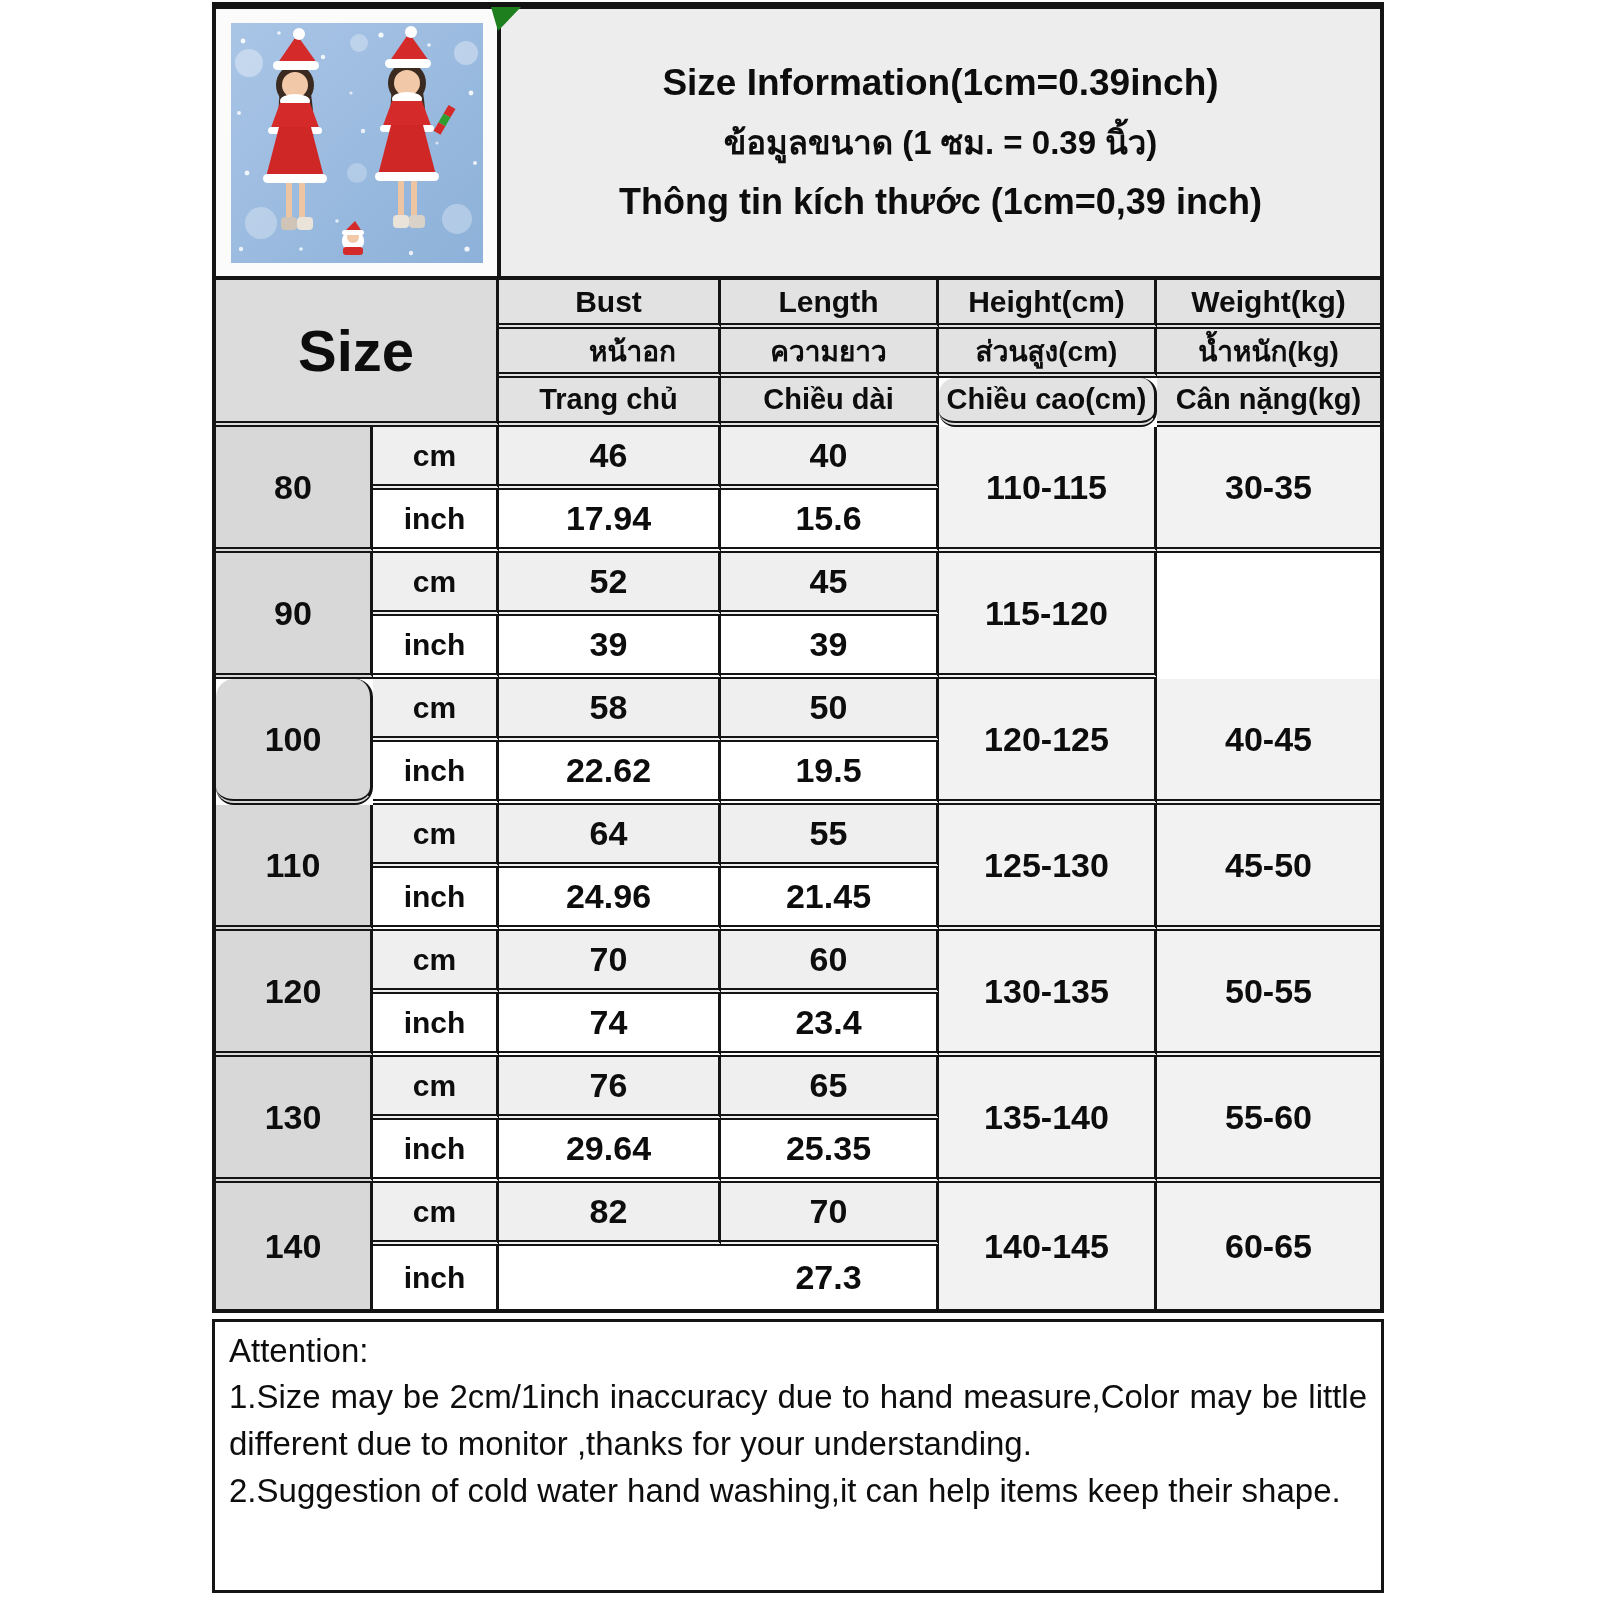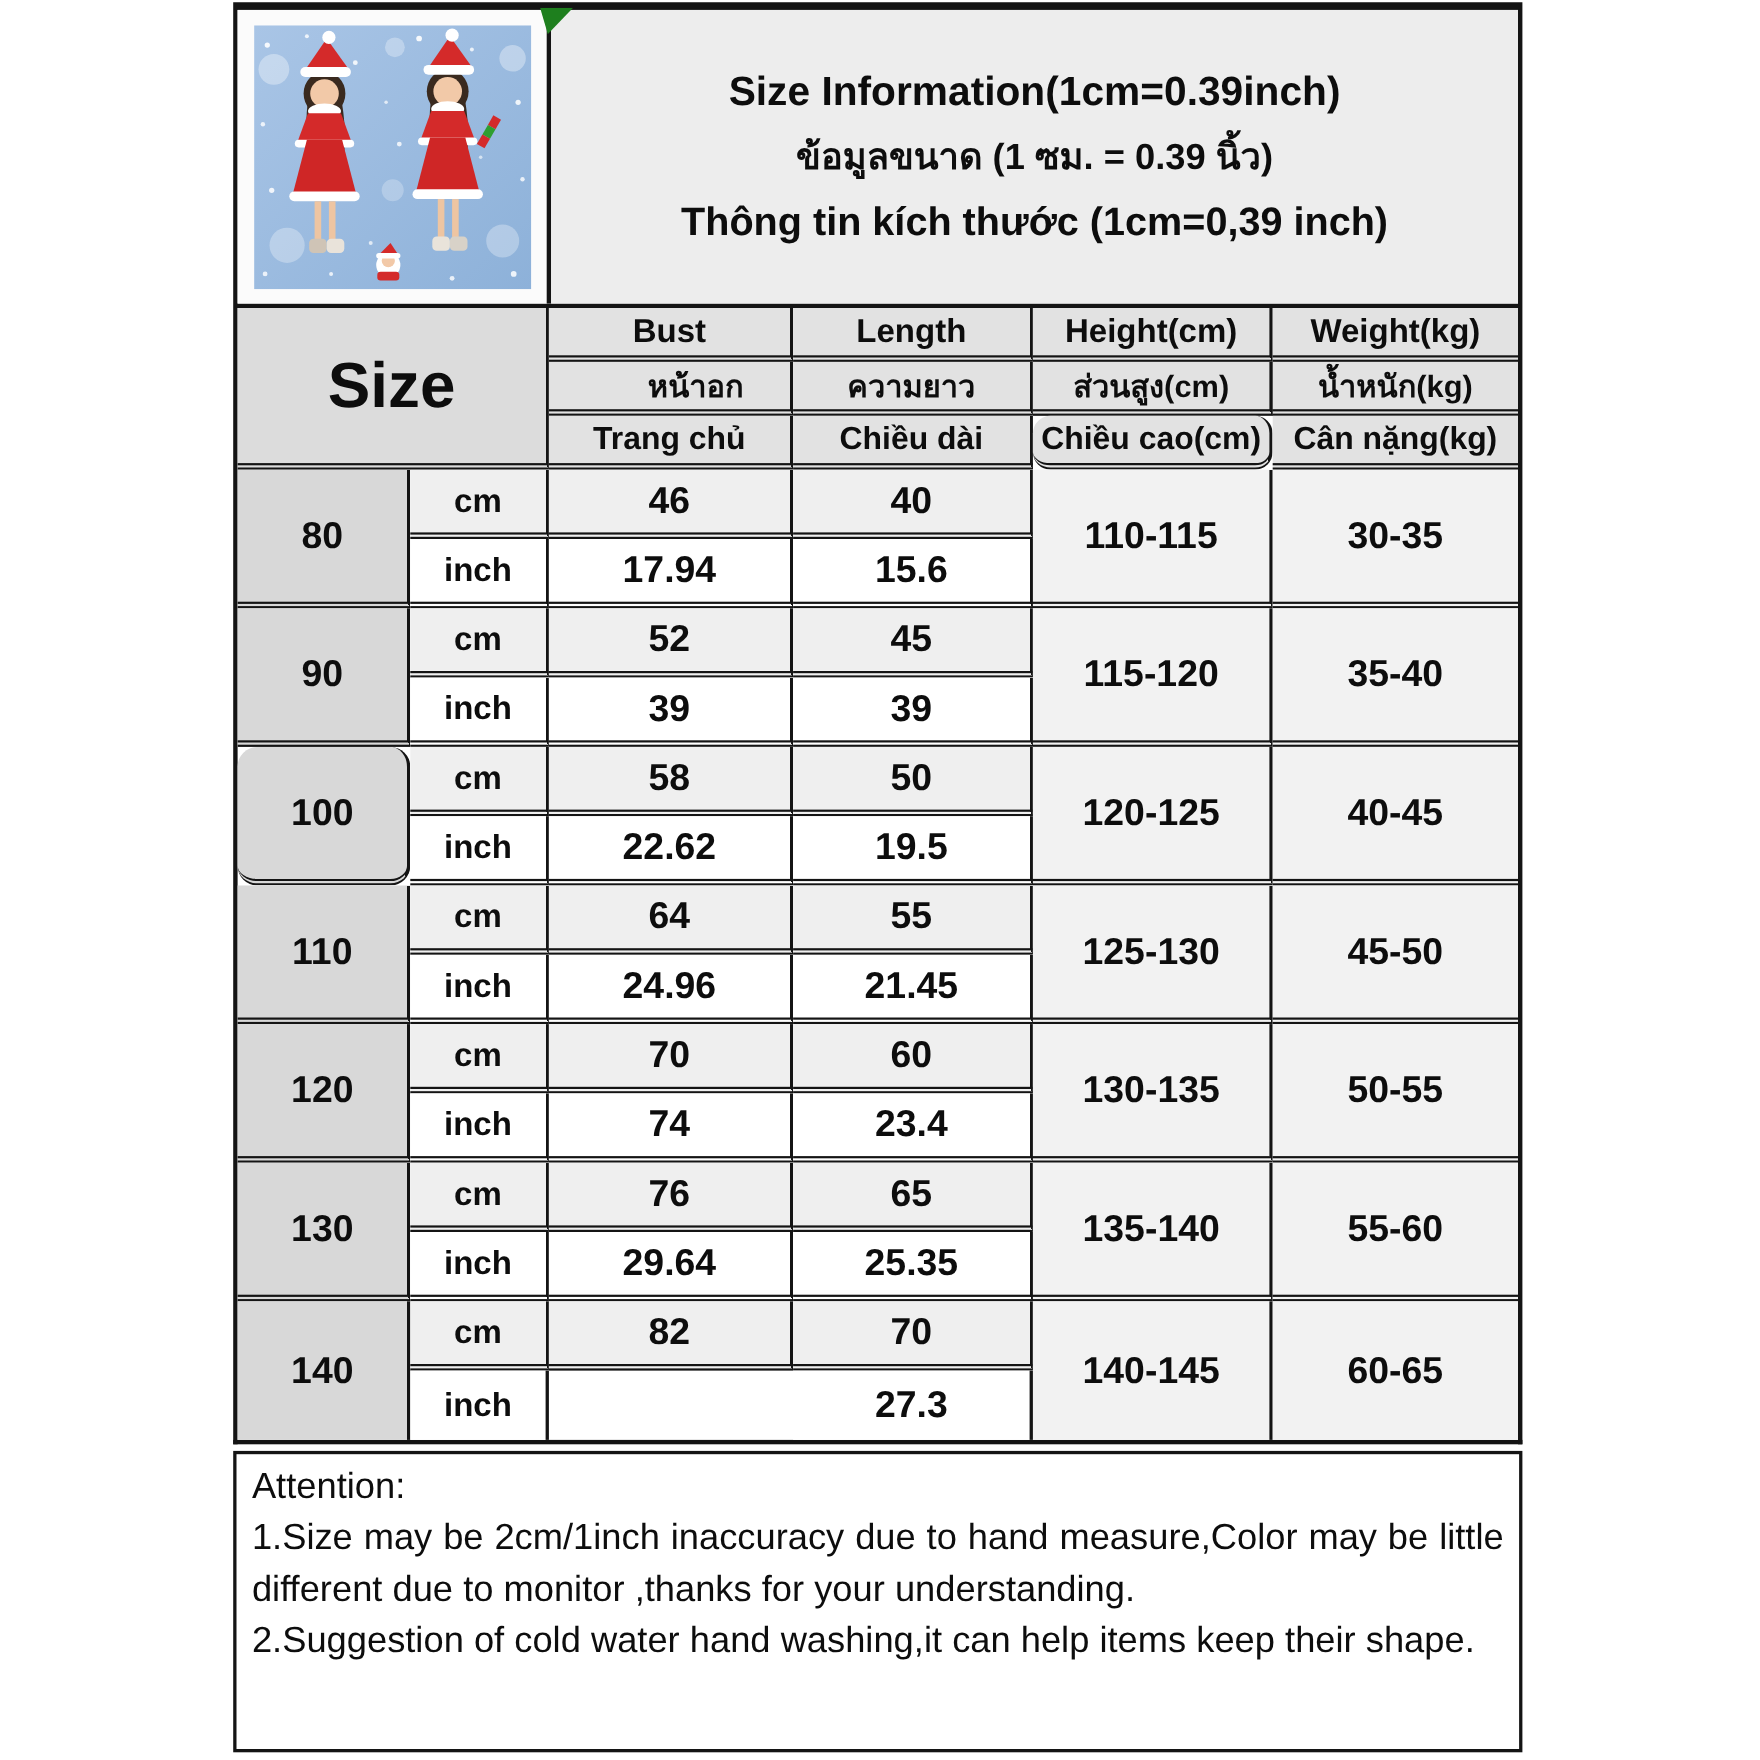--- a/index.html
+++ b/index.html
@@ -176,21 +176,20 @@
     <div class="cell merged last-col" style="grid-column:6; grid-row:4 / span 2;">30-35</div>
     <div class="cell unit-cell inch-row" style="grid-column:2; grid-row:5;">inch</div>
     <div class="cell val inch-row" style="grid-column:3; grid-row:5;">17.94</div>
     <div class="cell val inch-row" style="grid-column:4; grid-row:5;">15.6</div>
 
     <div class="cell size-col" style="grid-column:1; grid-row:6 / span 2;">90</div>
     <div class="cell unit-cell cm-row" style="grid-column:2; grid-row:6;">cm</div>
     <div class="cell val cm-row" style="grid-column:3; grid-row:6;">52</div>
     <div class="cell val cm-row" style="grid-column:4; grid-row:6;">45</div>
     <div class="cell merged" style="grid-column:5; grid-row:6 / span 2;">115-120</div>
-    <div class="cell merged last-col" style="grid-column:6; grid-row:6 / span 2;">35-40</div>
     <div class="cell unit-cell inch-row" style="grid-column:2; grid-row:7;">inch</div>
     <div class="cell val inch-row" style="grid-column:3; grid-row:7;">39</div>
     <div class="cell val inch-row" style="grid-column:4; grid-row:7;">39</div>
 
     <div class="cell size-col" style="grid-column:1; grid-row:8 / span 2;border-radius:18px;">100</div>
     <div class="cell unit-cell cm-row" style="grid-column:2; grid-row:8;">cm</div>
     <div class="cell val cm-row" style="grid-column:3; grid-row:8;">58</div>
     <div class="cell val cm-row" style="grid-column:4; grid-row:8;">50</div>
     <div class="cell merged" style="grid-column:5; grid-row:8 / span 2;">120-125</div>
     <div class="cell merged last-col" style="grid-column:6; grid-row:8 / span 2;">40-45</div>

